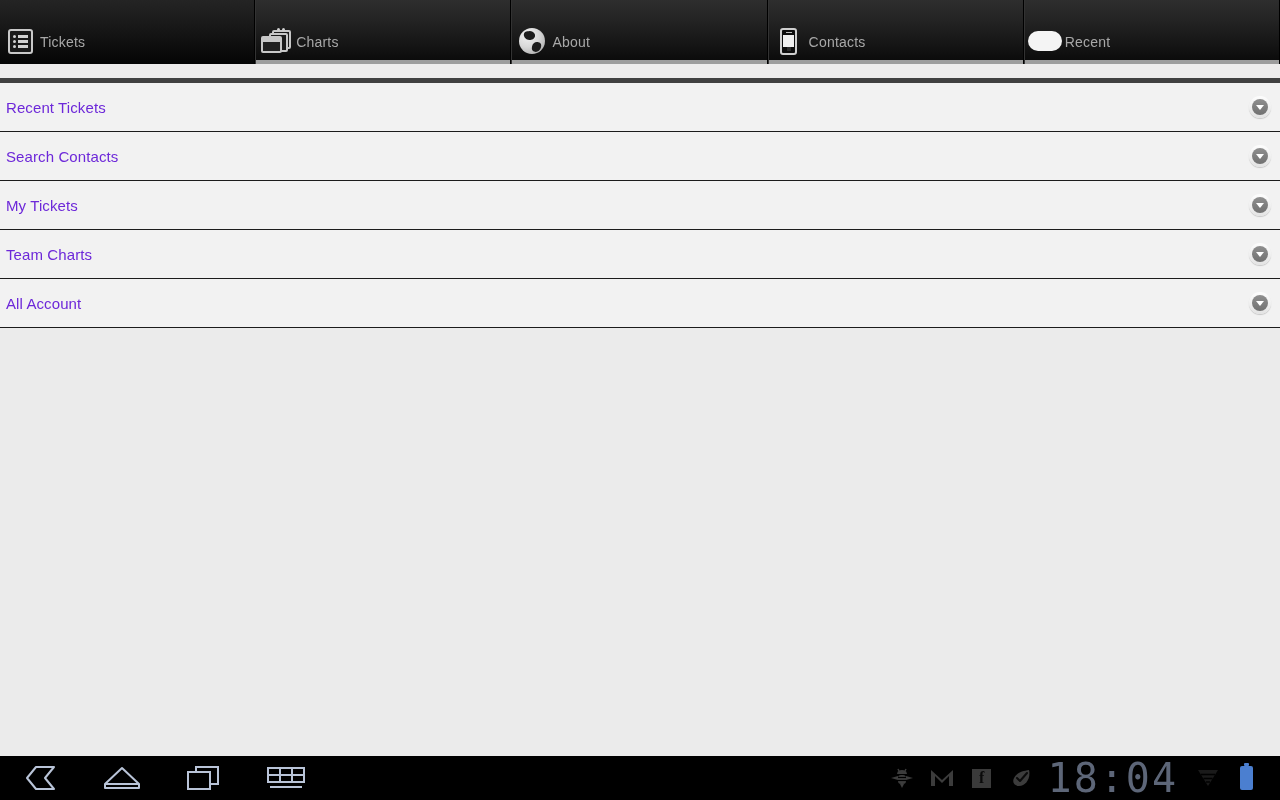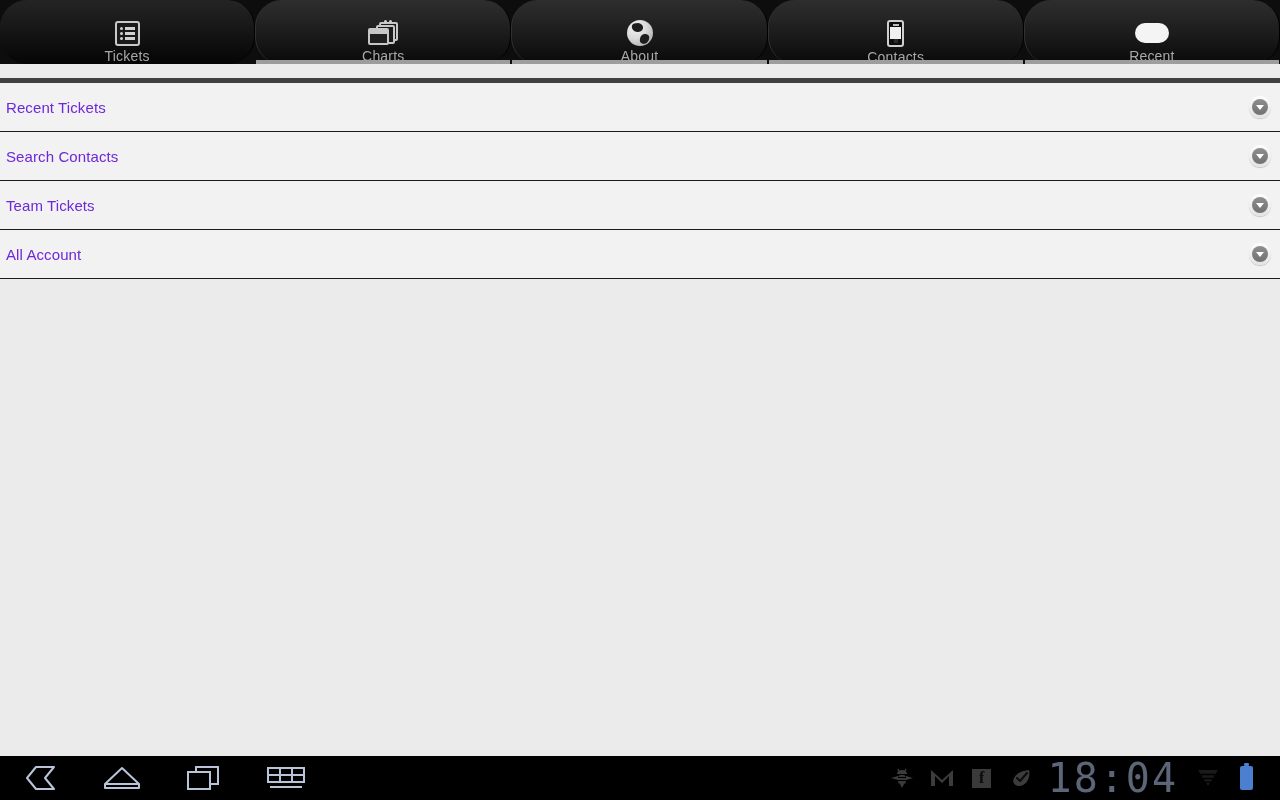--- a/index.html
+++ b/index.html
@@ -12,28 +12,27 @@
   #app { position:relative; width:1280px; height:800px; }
 
   
   .tabbar {
     position:absolute; left:0; top:0; width:1280px; height:64px;
     display:flex;
     background:#0d0d0d;
   }
   .tab {
     flex:1 1 0; position:relative;
-    display:flex; flex-direction:column;
+    display:flex; flex-direction:row;
     align-items:center; justify-content:flex-start;
     padding-top:20px;
     background:linear-gradient(to bottom,#2e2e2e 0%,#242424 30%,#151515 70%,#090909 100%);
     border-right:1px solid #000;
     border-left:1px solid #333;
     cursor:pointer;
-    border-radius:27px;
   }
   .tab:first-child { border-left:none; }
   .tab.selected {
     background:linear-gradient(to bottom,#242424 0%,#1a1a1a 35%,#0d0d0d 75%,#050505 100%);
   }
   .tab .underline {
     position:absolute; left:0; right:0; bottom:0; height:4px;
     background:#9d9d9d;
   }
   .tab.selected .underline { background:transparent; }
@@ -253,23 +252,31 @@
 
     <div class="list-row">
       <span class="row-label">Search Contacts</span>
       <span class="row-chevron">
         <span class="inner">
             <span class="tri"></span>
           </span>
       </span>
     </div>
 
-
-    <div class="list-row">
-      <span class="row-label">Team Tickets</span>
+    <div class="list-row">
+      <span class="row-label">My Tickets</span>
+      <span class="row-chevron">
+        <span class="inner">
+            <span class="tri"></span>
+          </span>
+      </span>
+    </div>
+
+    <div class="list-row">
+      <span class="row-label">Team Charts</span>
       <span class="row-chevron">
         <span class="inner">
             <span class="tri"></span>
           </span>
       </span>
     </div>
 
     <div class="list-row">
       <span class="row-label">All Account</span>
       <span class="row-chevron">

